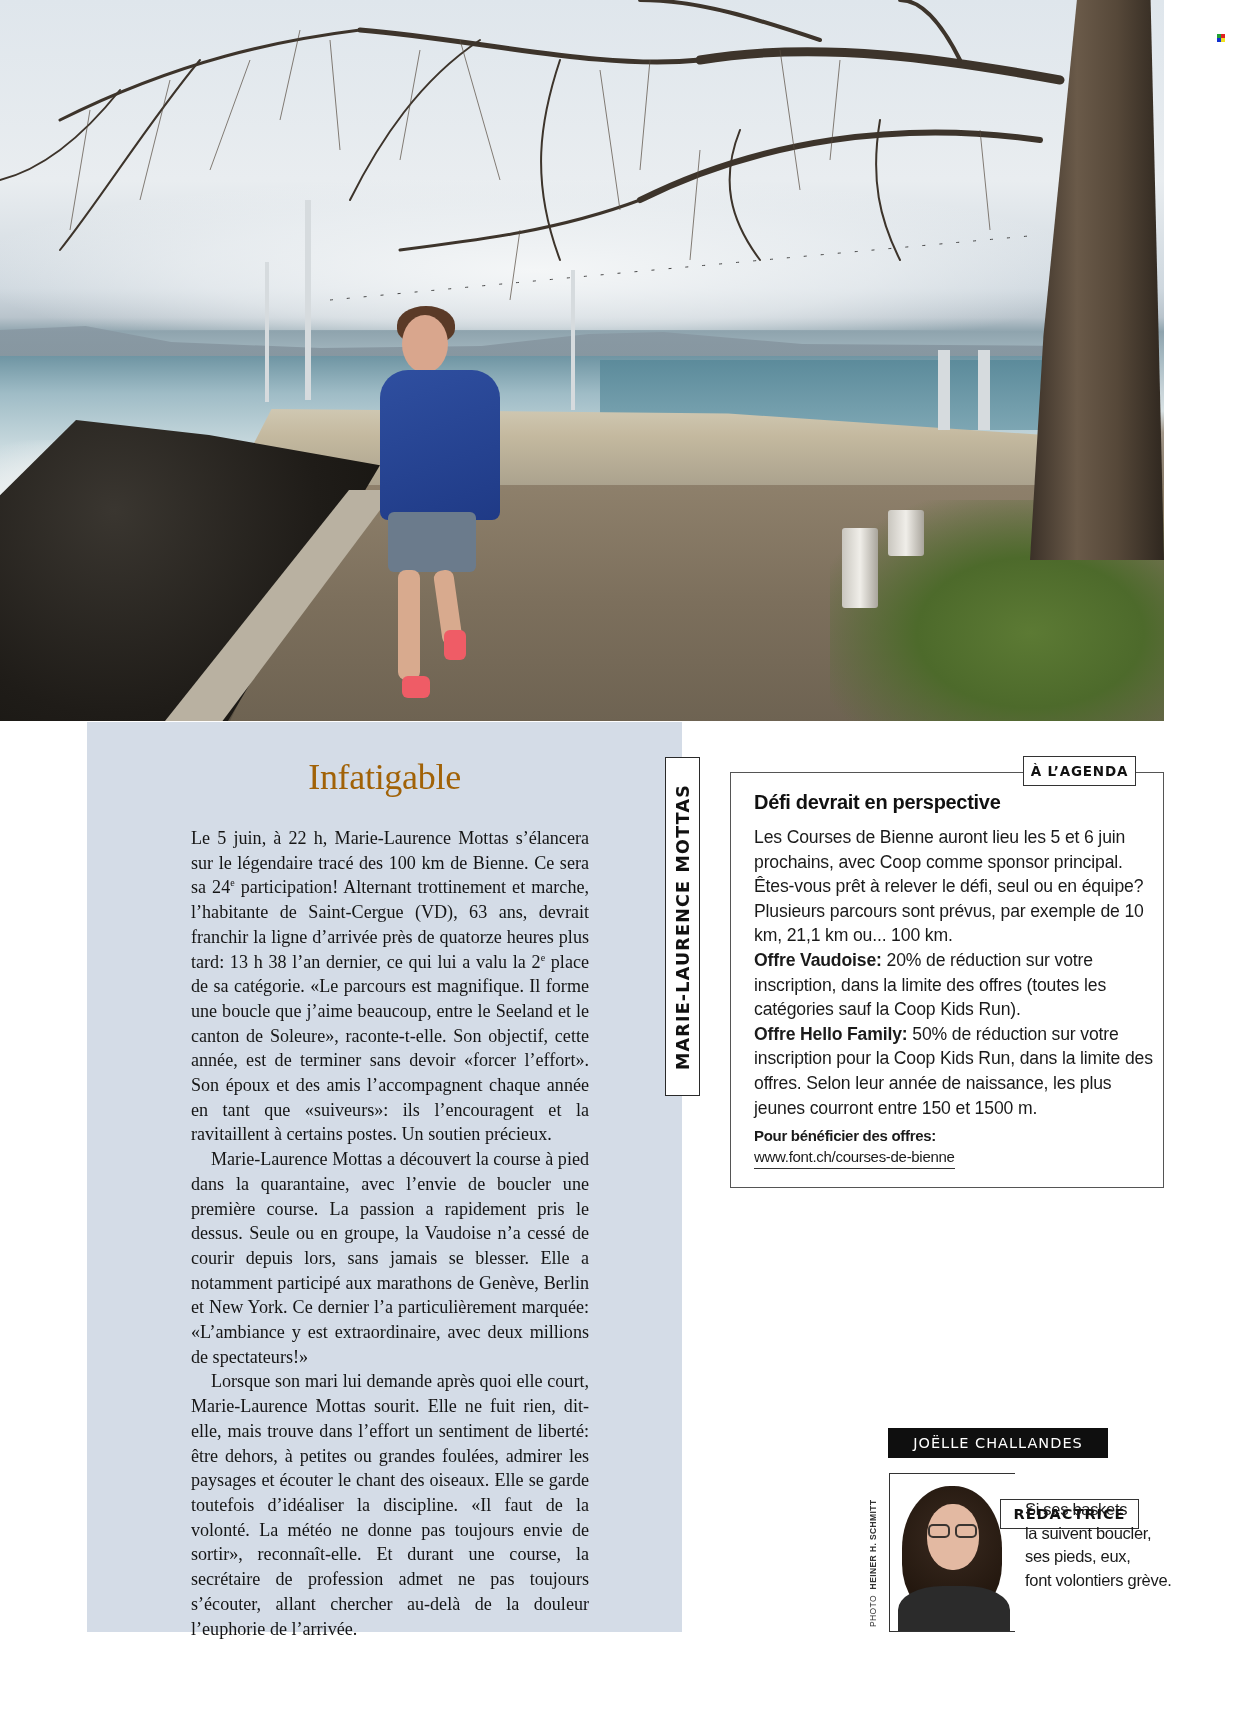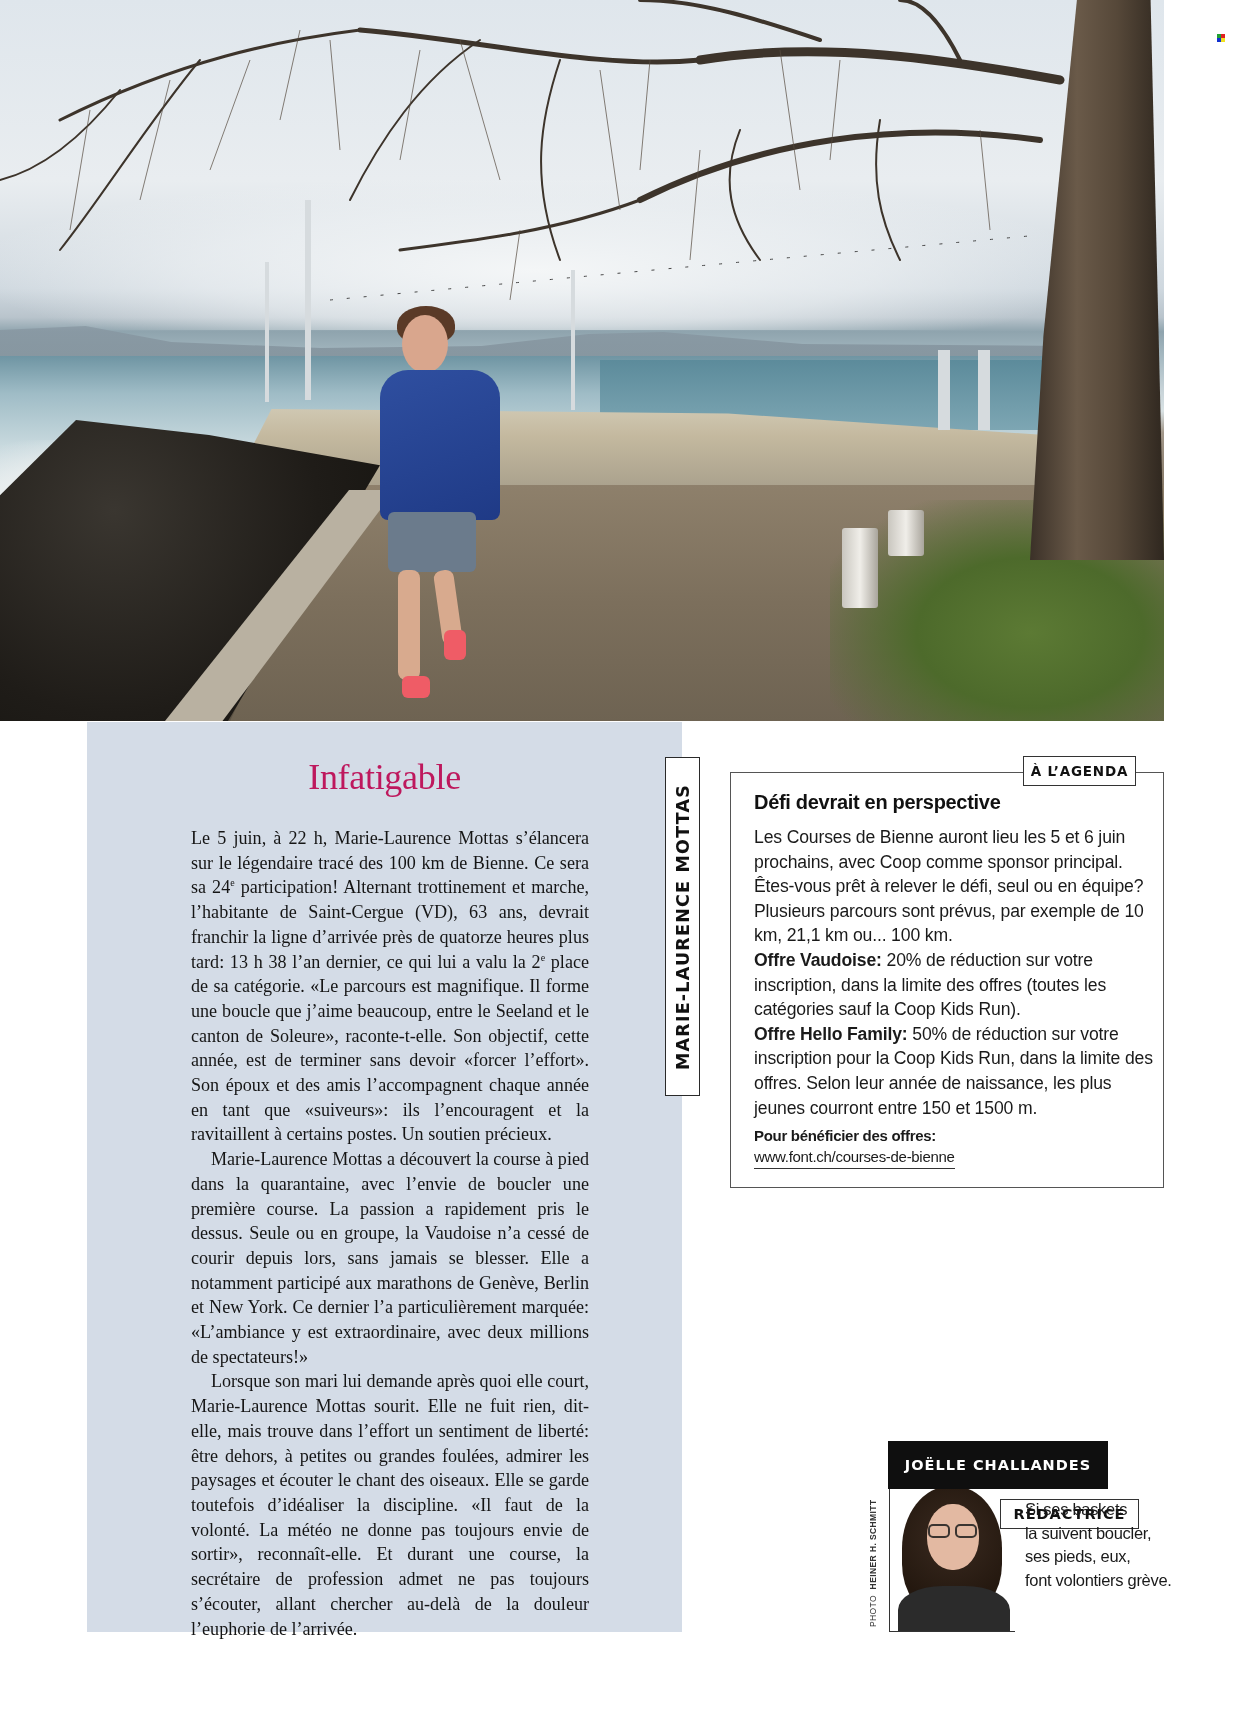--- a/index.html
+++ b/index.html
@@ -37,21 +37,21 @@
   .runner-leg2 { position:absolute; left:438px; top:570px; width:20px; height:75px; background:#d8aa8e; border-radius:8px; transform:rotate(-8deg); }
   .runner-shoe1 { position:absolute; left:402px; top:676px; width:28px; height:22px; background:#ef5c66; border-radius:6px; }
   .runner-shoe2 { position:absolute; left:444px; top:630px; width:22px; height:30px; background:#ef5c66; border-radius:6px; }
 
   .color-mark { position:absolute; left:1217px; top:34px; width:8px; height:8px; display:grid; grid-template-columns:4px 4px; grid-template-rows:4px 4px; }
   .color-mark span { display:block; }
 
   
   .article { position:absolute; left:87px; top:722px; width:595px; height:910px; background:#d4dce7; }
   .article h1 { position:absolute; left:0; top:34px; width:100%; margin:0; text-align:center;
-          font-family:"Liberation Serif", serif; font-weight:400; font-size:36px; letter-spacing:-0.3px; color:#be185d; }
+          font-family:"Liberation Serif", serif; font-weight:400; font-size:36px; letter-spacing:-0.3px; color:#a16207; }
   .article .body { position:absolute; left:68px; top:104px; width:398px; font-family:"Liberation Serif", serif; font-size:18.1px; line-height:24.7px; text-align:justify; color:#151515; hyphens:manual;margin-left:36px; }
   .article .body p { margin:0; }
   .article .body p + p { text-indent:20px; }
   .article .body sup { font-size:10px; vertical-align:7px; line-height:0; }
 
   
   .vlabel { position:absolute; left:665px; top:757px; width:35px; height:339px; background:#fff; border:1.5px solid #2a2a2a; box-sizing:border-box; }
   .vlabel span { position:absolute; left:50%; top:50%; transform:translate(-50%,-50%) rotate(-90deg); white-space:nowrap;
           font-family:"DejaVu Sans", sans-serif; font-weight:700; font-size:17.5px; letter-spacing:1.2px; color:#111; }
 
@@ -61,22 +61,22 @@
           display:flex; align-items:center; justify-content:center; font-family:"DejaVu Sans", sans-serif; font-weight:700; font-size:13.5px; letter-spacing:0.8px; color:#111; }
   .agenda h2 { position:absolute; left:23px; top:18px; margin:0; font-family:"Liberation Sans", sans-serif; font-weight:700; font-size:20px; letter-spacing:-0.3px; color:#111; }
   .agenda .txt { position:absolute; left:23px; top:52px; width:400px; font-family:"Liberation Sans", sans-serif; font-size:17.6px; line-height:24.6px; color:#1a1a1a; letter-spacing:-0.15px; }
   .agenda .txt p { margin:0; }
   .agenda .txt b { font-weight:700; }
   .agenda .foot { position:absolute; left:23px; top:352px; font-family:"Liberation Sans", sans-serif; font-size:15px; line-height:21px; color:#1a1a1a; letter-spacing:-0.3px; }
   .agenda .foot .lbl { font-weight:700; display:block; }
   .agenda .foot a { color:#1a1a1a; text-decoration:none; border-bottom:1.5px solid #333; padding-bottom:1px; display:inline-block; }
 
   
-  .author-name { position:absolute; left:888px; top:1428px; width:220px; height:48px; background:#0f0f0f; color:#fff;
-          display:flex; align-items:center; justify-content:center; font-family:"DejaVu Sans", sans-serif; font-weight:700; font-size:14.5px; letter-spacing:1px;margin-top:13px; }
+  .author-name { position:absolute; left:888px; top:1428px; width:220px; height:30px; background:#0f0f0f; color:#fff;
+          display:flex; align-items:center; justify-content:center; font-family:"DejaVu Sans", sans-serif; font-weight:400; font-size:14.5px; letter-spacing:1px; }
   .author-role { position:absolute; left:1000px; top:1458px; width:139px; height:30px; background:#fff; border:1.5px solid #333; box-sizing:border-box;
           display:flex; align-items:center; justify-content:center; font-family:"DejaVu Sans", sans-serif; font-weight:700; font-size:14.5px; letter-spacing:1px; color:#111;margin-top:41px; }
   .author-photo { position:absolute; left:889px; top:1473px; width:126px; height:159px; border-left:1.5px solid #333; border-top:1.5px solid #333; border-bottom:1.5px solid #333; box-sizing:border-box; overflow:hidden; background:#fff; }
   .author-photo .hair { position:absolute; left:12px; top:12px; width:100px; height:130px; border-radius:48% 48% 40% 40%; background:radial-gradient(circle at 50% 40%,#3a2a20 0%,#24180f 70%); }
   .author-photo .face { position:absolute; left:37px; top:30px; width:52px; height:66px; border-radius:48%; background:#e3b9a2; }
   .author-photo .glasses { position:absolute; left:36px; top:50px; width:54px; height:16px; }
   .author-photo .glasses i { position:absolute; top:0; width:22px; height:14px; border:2.5px solid #3a3430; border-radius:5px; box-sizing:border-box; }
   .author-photo .body { position:absolute; left:8px; top:112px; width:112px; height:60px; border-radius:40% 40% 0 0; background:#2b2b2b; }
   .author-quote { position:absolute; left:1025px; top:1498px; font-family:"Liberation Sans", sans-serif; font-size:16.5px; line-height:23.5px; color:#1a1a1a; letter-spacing:-0.3px; }
   .author-quote span { display:block; }

